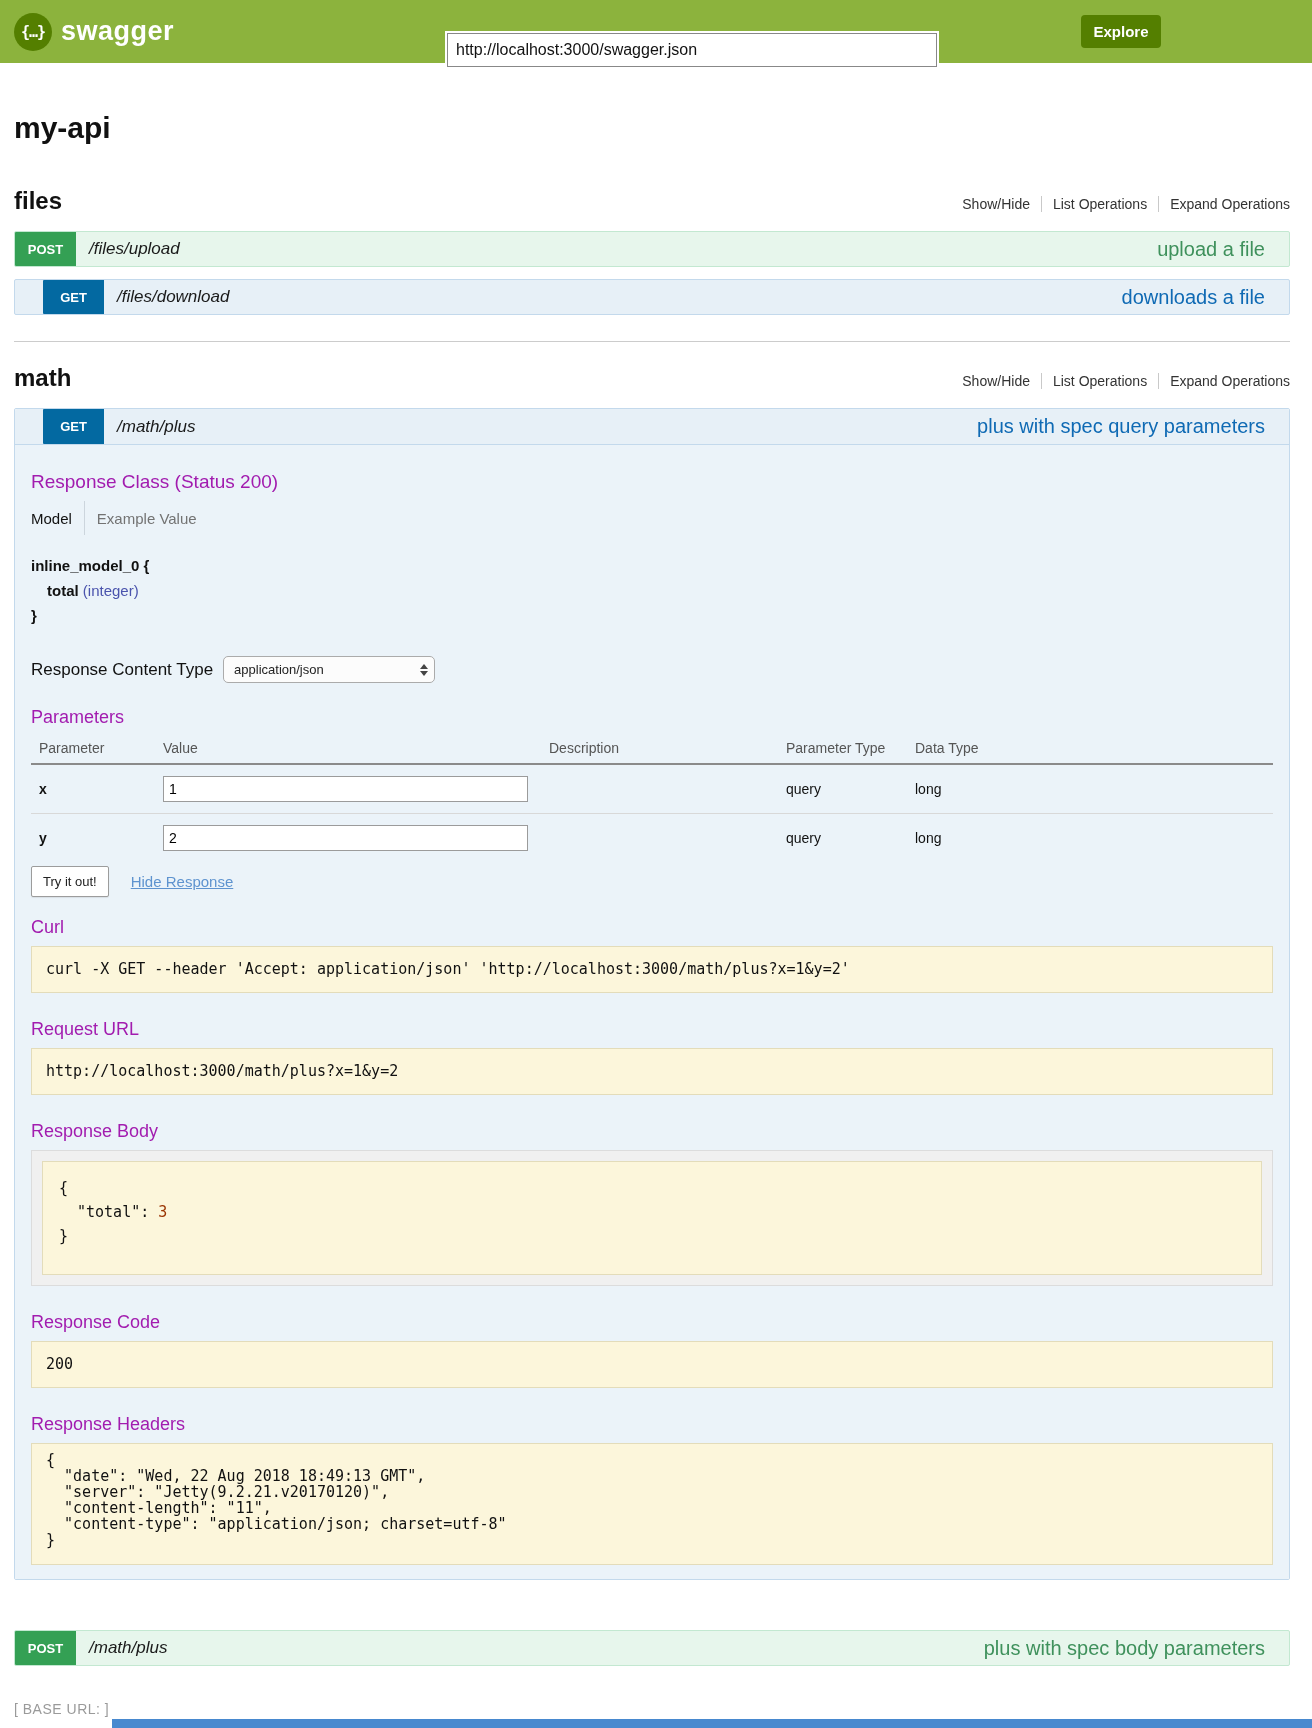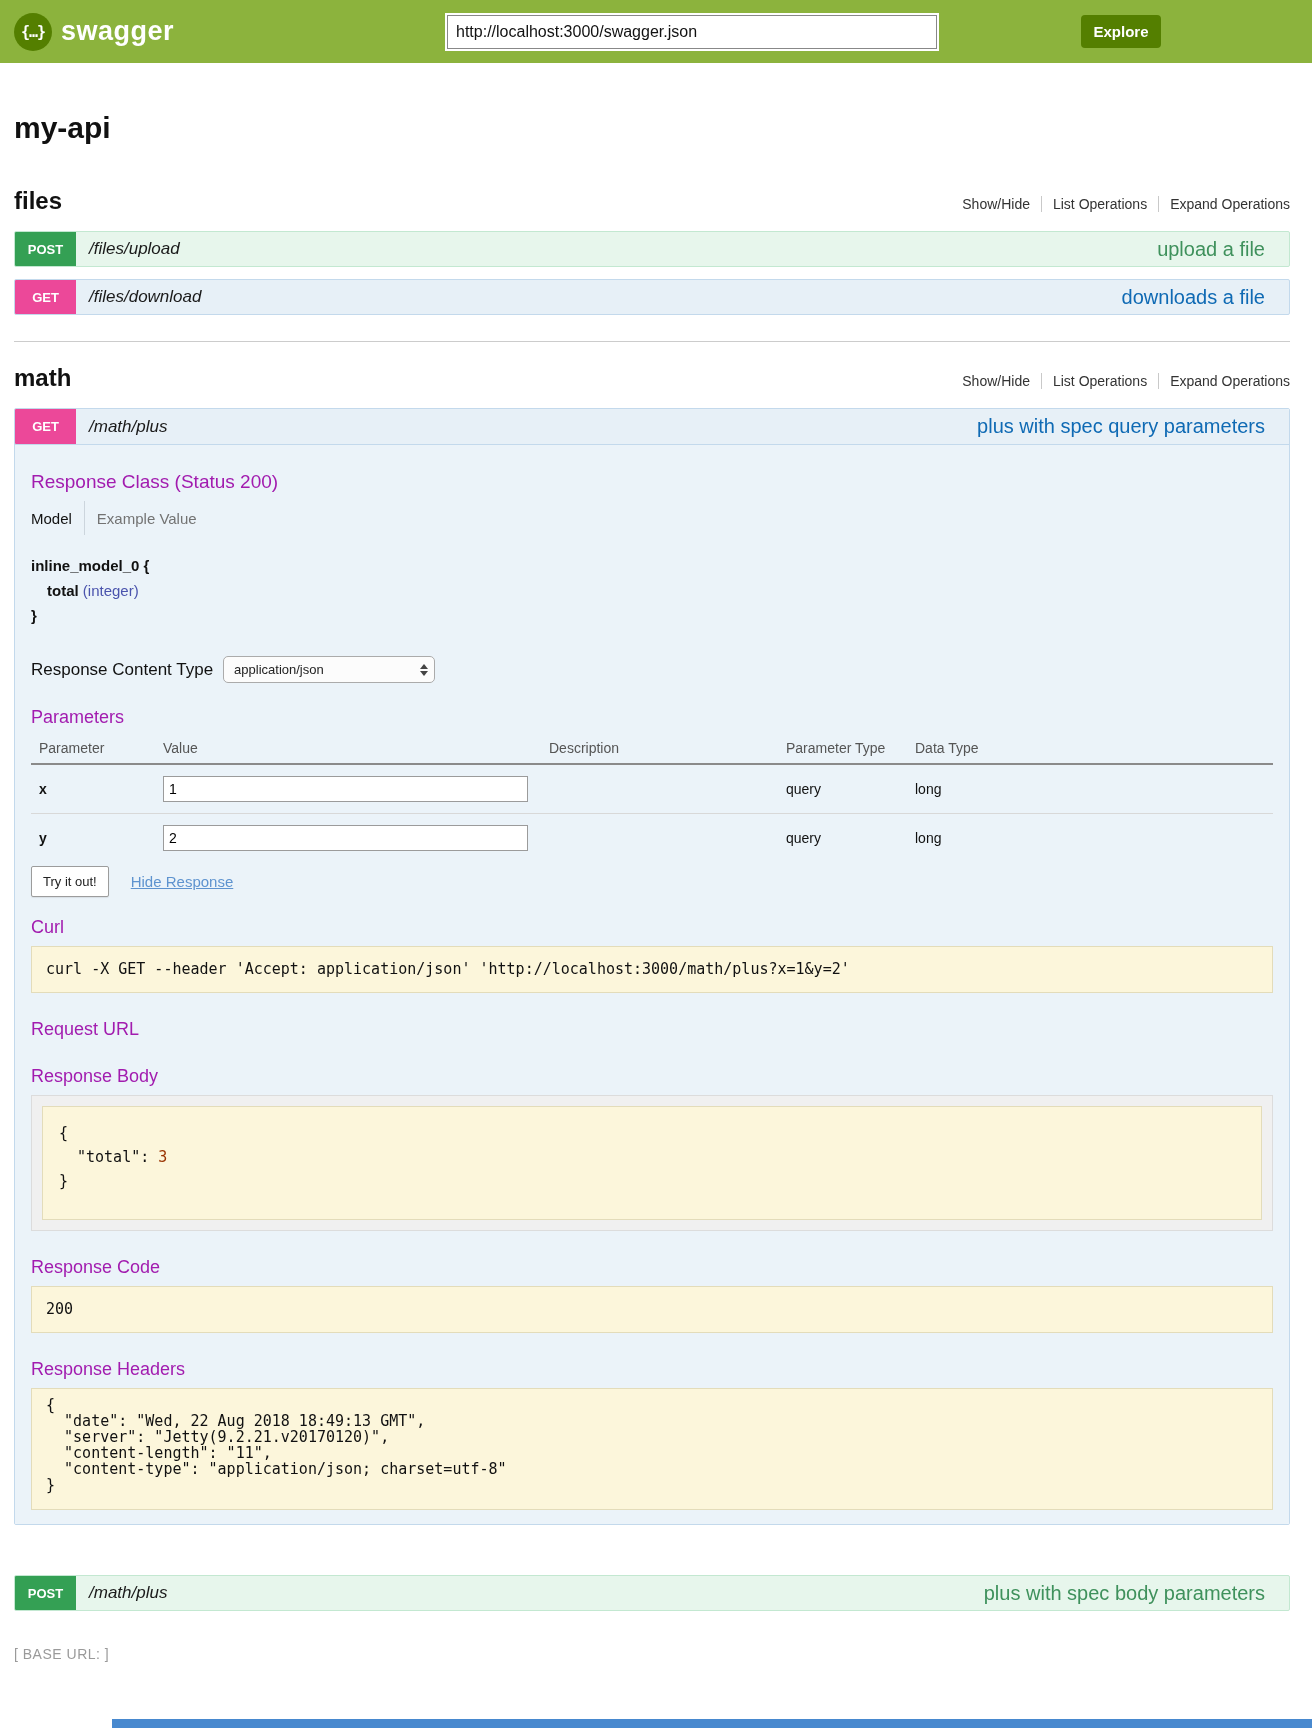--- a/index.html
+++ b/index.html
@@ -6,21 +6,21 @@
   html,body { width:1312px; background:#fff; font-family:"Liberation Sans", sans-serif; color:#222; }
   body { position:relative; min-height:1728px; overflow:hidden; }
 
   
   .topbar { height:63px; background:#8cb33d; display:flex; align-items:center; padding:0 14px; }
   .logo { display:flex; align-items:center; cursor:pointer; }
   .logo-icon { width:38px; height:38px; border-radius:50%; background:#547f00; color:#fff;
                display:flex; align-items:center; justify-content:center; font-size:15px; font-weight:bold;
                letter-spacing:-1px; font-family:"DejaVu Sans Mono", monospace; }
   .logo-text { color:#fff; font-weight:bold; font-size:27px; margin-left:9px; letter-spacing:0.5px; }
-  .url-input { position:absolute; left:447px; top:15px; width:490px; height:34px; background:#fff;
+  .url-input { position:absolute; left:447px; top:33px; width:490px; height:34px; background:#fff;
                border:1px solid #888; box-shadow:0 0 0 2px #ffffff; font-size:16px; padding:0 8px;
                font-family:"Liberation Sans", sans-serif; color:#111; }
   .explore-btn { position:absolute; left:1081px; top:15px; width:80px; height:33px; background:#547f00;
                color:#fff; font-weight:bold; font-size:15px; border:none; border-radius:4px; cursor:pointer; }
 
   
   .wrap { margin-left:14px; width:1276px; }
   h1.api-title { font-size:30px; font-weight:bold; color:#111; margin:48px 0 42px; }
 
   .section-header { display:flex; justify-content:space-between; align-items:baseline; margin-bottom:16px; }
@@ -36,21 +36,21 @@
   .endpoint { display:flex; align-items:stretch; height:36px; border-radius:2px; margin-bottom:12px;
               border:1px solid transparent; cursor:pointer; }
   .endpoint .method-badge { width:61px; display:flex; align-items:center; justify-content:center;
               color:#fff; font-weight:bold; font-size:13px; border-radius:1px 0 0 1px; }
   .endpoint .path { display:flex; align-items:center; padding-left:13px; font-size:17px; color:#1a1a1a;font-style:italic; }
   .endpoint .summary { margin-left:auto; display:flex; align-items:center; padding-right:24px; font-size:20px; }
   .ep-post { background:#e7f6ec; border-color:#c3e8d1; }
   .ep-post .method-badge { background:#34a054; }
   .ep-post .summary { color:#3f915c; }
   .ep-get { background:#e7f0f7; border-color:#c3d9ec; }
-  .ep-get .method-badge { background:#ec4899; }
+  .ep-get .method-badge { background:#0369a1;margin-left:28px; }
   .ep-get .summary { color:#0f6ab4; }
 
   
   .op-container { border:1px solid #c3d9ec; border-radius:2px; margin-bottom:12px; }
   .op-container .endpoint { margin-bottom:0; border:none; border-bottom:1px solid #c3d9ec; border-radius:2px 2px 0 0; }
   .op-content { background:#ebf3f9; padding:16px 16px 14px; border-radius:0 0 2px 2px; }
 
   .h-blue { color:#a21caf; font-weight:normal; }
   .op-content h3 { font-size:19px; margin:10px 0 8px; }
   .op-content h4 { font-size:18px; margin:26px 0 8px; }
@@ -226,20 +226,21 @@
 
       <div class="try-row">
         <button class="try-btn">Try it out!</button>
         <span class="hide-response">Hide Response</span>
       </div>
 
       <h4 class="h-blue" style="margin-top:18px;">Curl</h4>
       <div class="code-block">curl -X GET --header 'Accept: application/json' 'http://localhost:3000/math/plus?x=1&amp;y=2'</div>
 
       <h4 class="h-blue">Request URL</h4>
+      <div class="code-block">http://localhost:3000/math/plus?x=1&amp;y=2</div>
 
       <h4 class="h-blue">Response Body</h4>
       <div class="rb-outer">
         <div class="rb-inner">
           <div>{</div>
           <div class="indent">
             <span>"total":</span>
             <span class="json-number">3</span>
           </div>
           <div>}</div>

